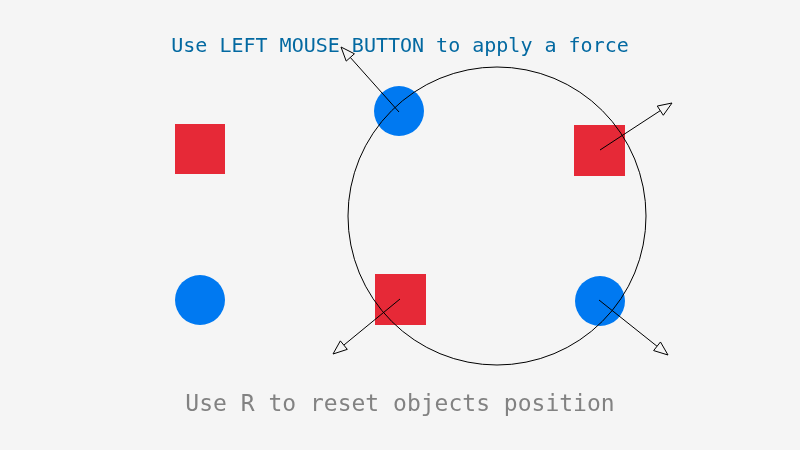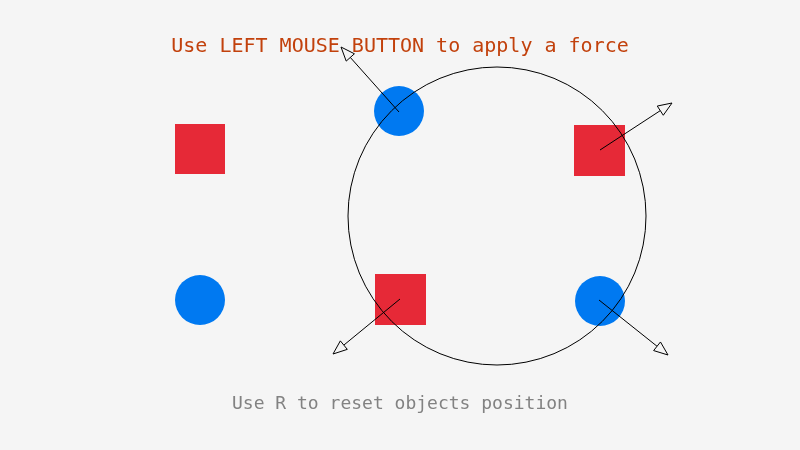--- a/index.html
+++ b/index.html
@@ -28,21 +28,21 @@
     line-height: 20px;
     letter-spacing: 0px;
     white-space: pre;
     user-select: none;
   }
   .instruction.top {
     top: 35px;
   }
   .instruction.bottom {
     top: 394px;
-    font-size: 18px;
+    font-size: 23px;
     line-height: 18px;
   }
 </style>
 </head>
 <body style="background: rgb(245, 245, 245);">
 
 <div class="window" style="width: 800px; height: 450px; background: rgb(245, 245, 245);">
   <svg class="scene-svg" id="scene-svg" width="800" height="450" viewBox="0 0 800 450">
       <rect x="175" y="124" width="50" height="50" fill="#e62937"></rect>
       <rect x="574" y="125" width="51" height="51" fill="#e62937"></rect>
@@ -53,15 +53,15 @@
       <circle cx="497" cy="216" r="149" fill="none" stroke="#000000" stroke-width="1"></circle>
       <line x1="399" y1="112" x2="350.3210267175728" y2="57.445978217969525" stroke="#000000" stroke-width="1"></line>
       <polygon points="341,47 354.4248038746323,53.78414629320878 346.2172495605133,61.10781014273027" fill="#f5f5f5" stroke="#000000" stroke-width="1"></polygon>
       <line x1="600" y1="150" x2="660.2766918948428" y2="110.65271501308877" stroke="#000000" stroke-width="1"></line>
       <polygon points="672,103 663.2831156499848,115.25830034011483 657.2702681397008,106.0471296860627" fill="#f5f5f5" stroke="#000000" stroke-width="1"></polygon>
       <line x1="400" y1="299" x2="343.8209961623304" y2="345.1170927025646" stroke="#000000" stroke-width="1"></line>
       <polygon points="333,354 340.33128258119507,340.8659870673634 347.31070974346574,349.3681983377658" fill="#f5f5f5" stroke="#000000" stroke-width="1"></polygon>
       <line x1="599" y1="300" x2="657.0523746456572" y2="346.27363196392963" stroke="#000000" stroke-width="1"></line>
       <polygon points="668,355 653.6241586314867,350.57448478170716 660.4805906598277,341.9727791461521" fill="#f5f5f5" stroke="#000000" stroke-width="1"></polygon>
     </svg>
-  <div class="instruction top" style="color: #c2410c;">Use LEFT MOUSE BUTTON to apply a force</div>
+  <div class="instruction top" style="color: #0369a1;">Use LEFT MOUSE BUTTON to apply a force</div>
   <div class="instruction bottom" style="color: rgb(130, 130, 130);">Use R to reset objects position</div>
 </div>
 
 </body></html>

